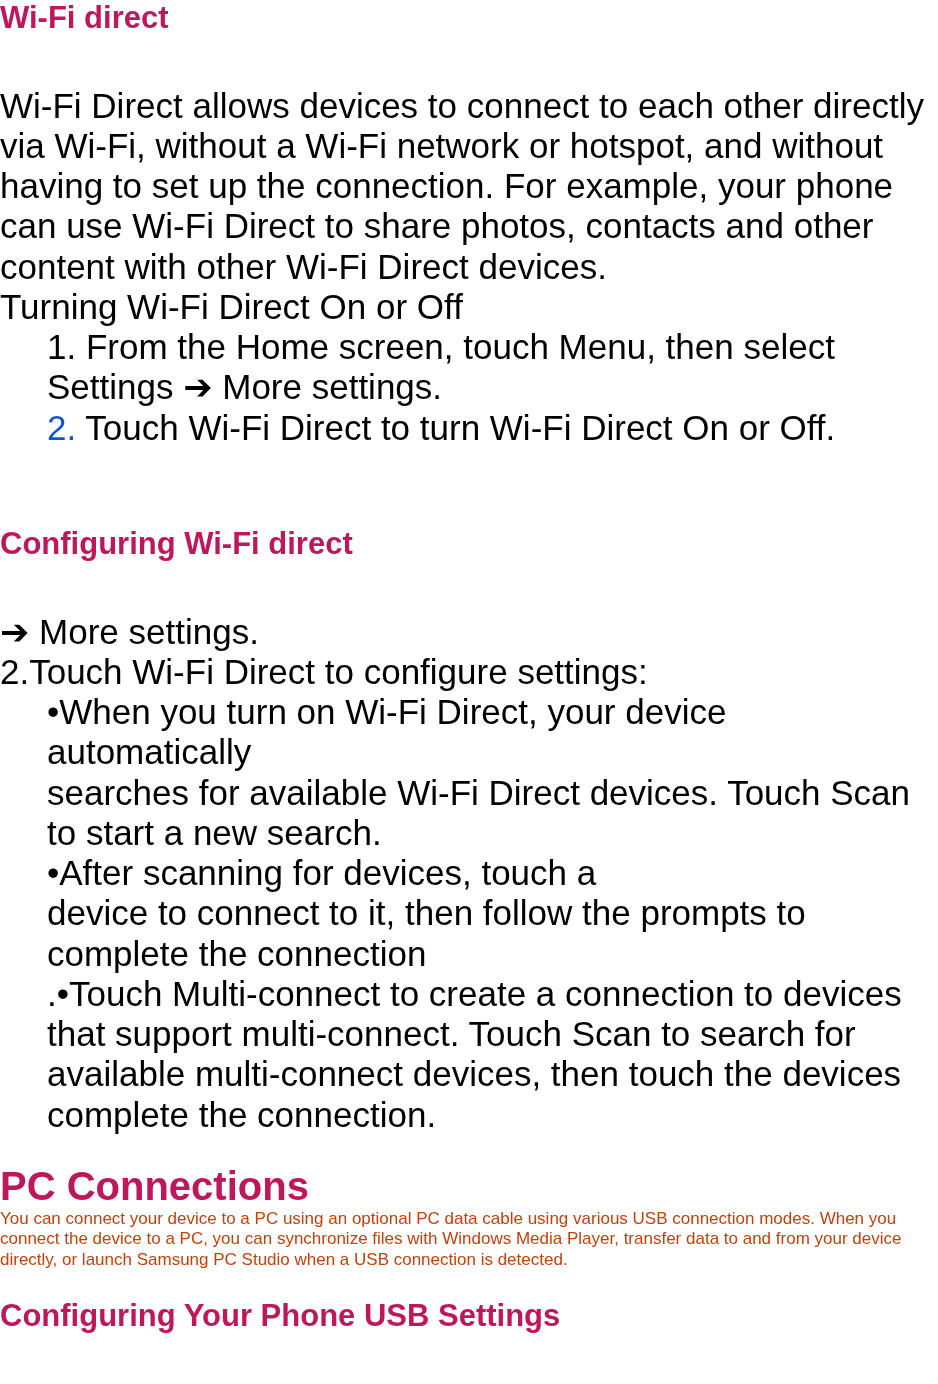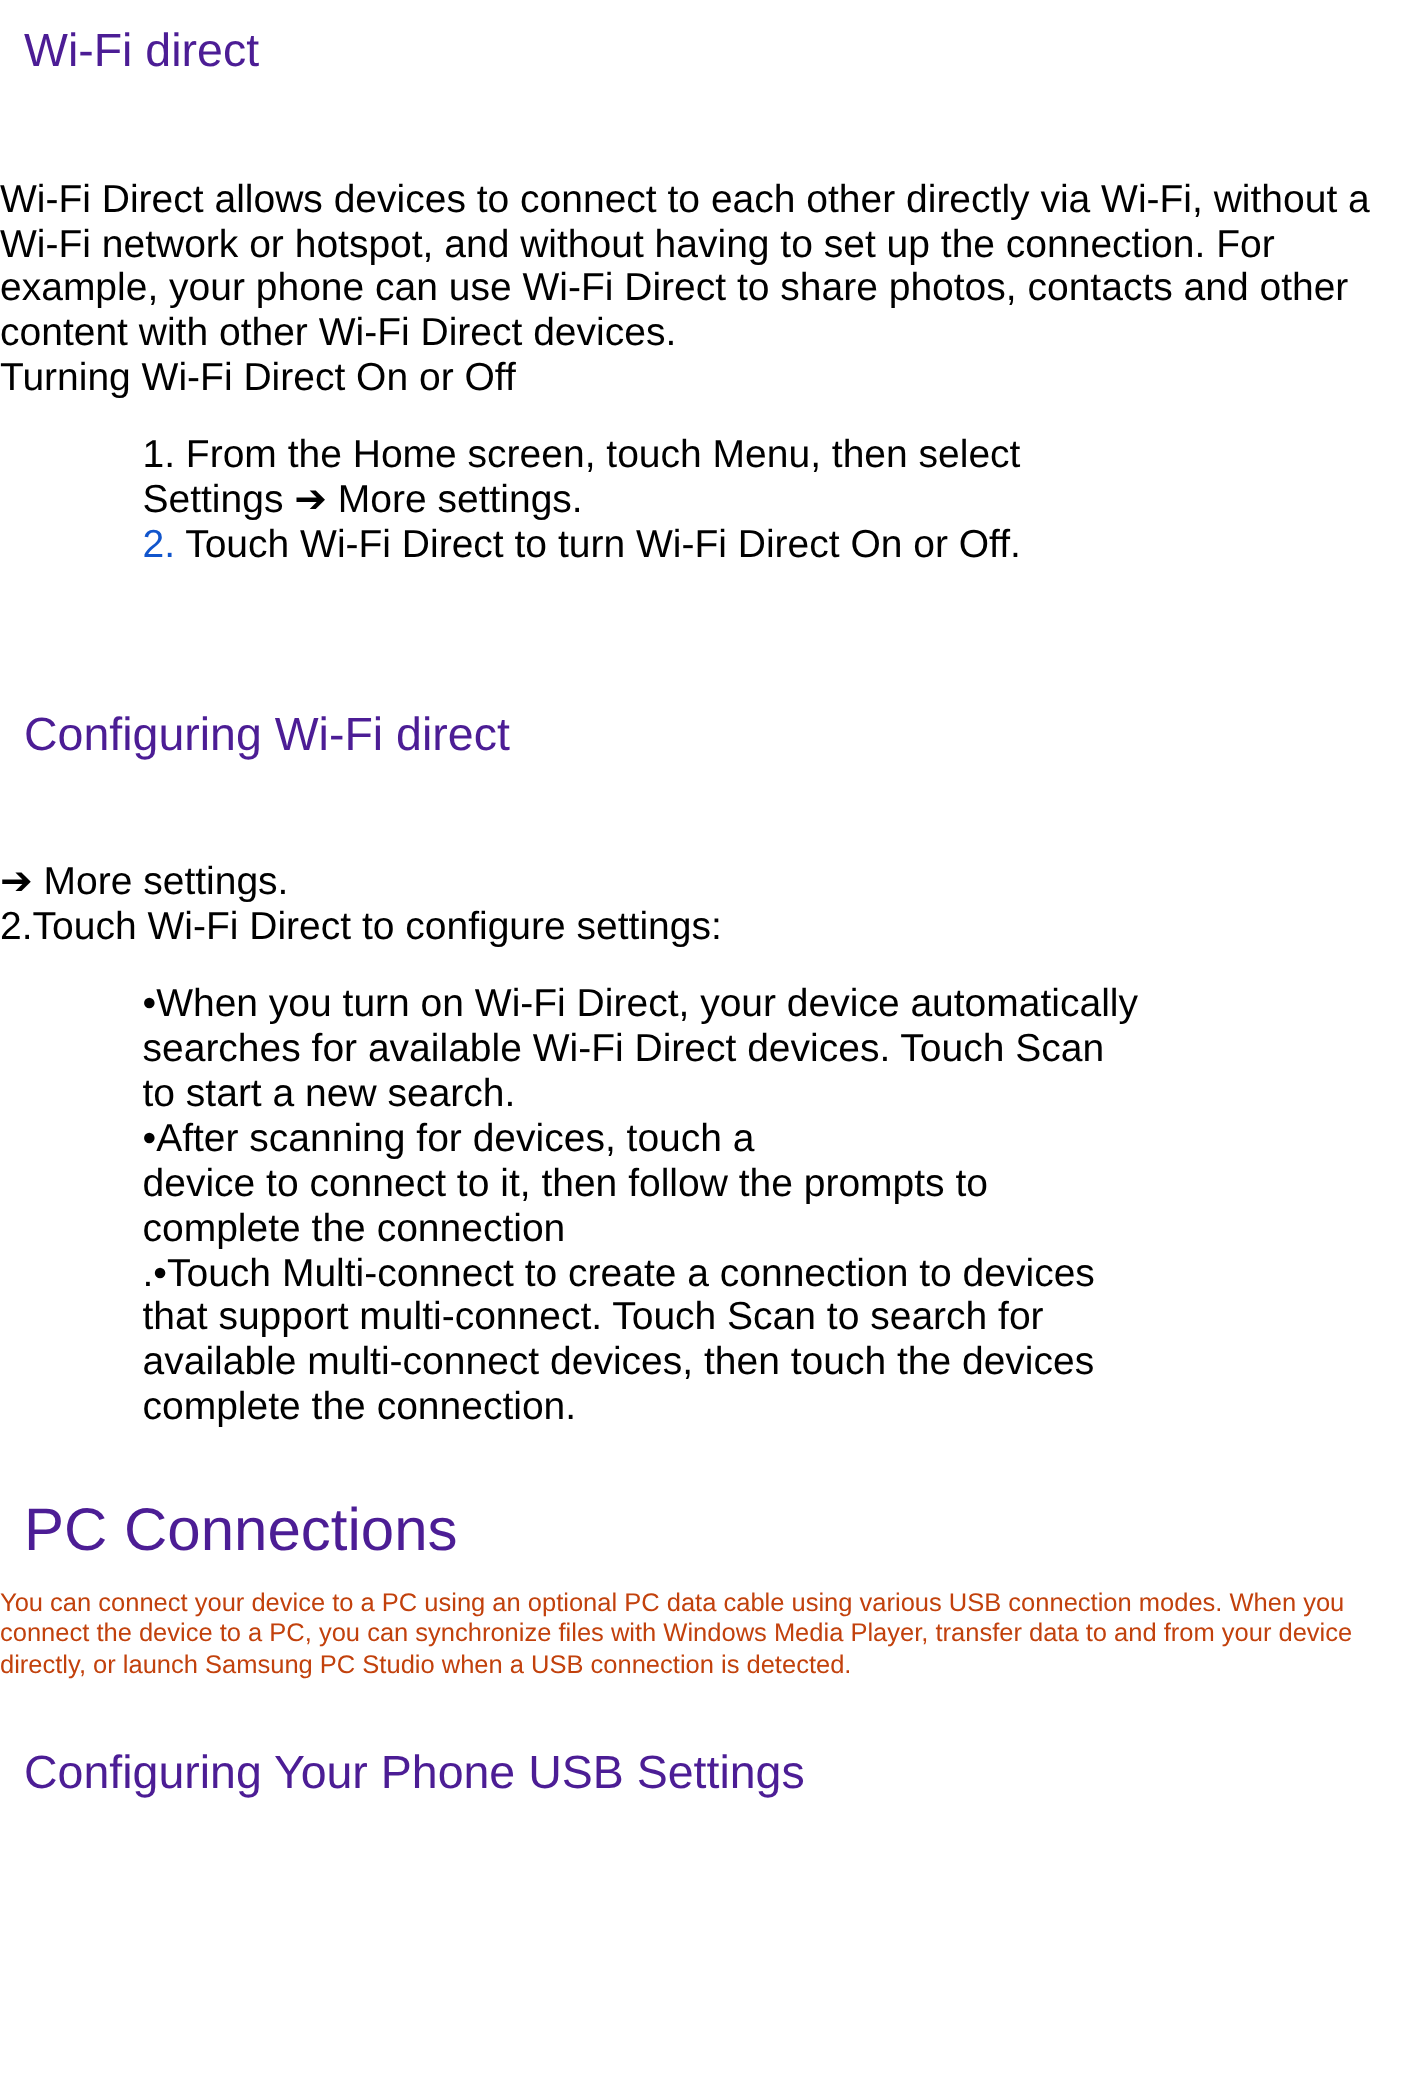--- a/index.html
+++ b/index.html
@@ -8,45 +8,44 @@
       padding: 0;
       width: 938px;
       background: #ffffff;
       color: #000000;
       line-height: 1.15;
     }
     .content {
       padding: 0;
     }
     .heading-blue {
-      color: #4c1d95;
-      font-weight: normal;
+      color: #be185d;
+      font-weight: bold;
       font-size: 31px;
       margin: 0;
-      padding: 16px;
+      padding: 0;
     }
     .heading-blue.pc {
       font-size: 40px;
     }
     .body-text {
-      font-size: 26px;
+      font-size: 35px;
       color: #000000;
       margin: 0;
       padding: 0;
     }
     .body-text-small {
       font-size: 17px;
       color: #c2410c;
       margin: 0;
       padding: 0;
       line-height: 1.2;
     }
     .indent {
-      padding-left: 95px;
-      margin-top: 21px;
+      padding-left: 47px;
     }
     .list-num-blue {
       color: #1155cc;
     }
     .spacer-md { height: 28px; }
     .spacer-lg { height: 50px; }
   </style>
 </head>
 <body>
 

